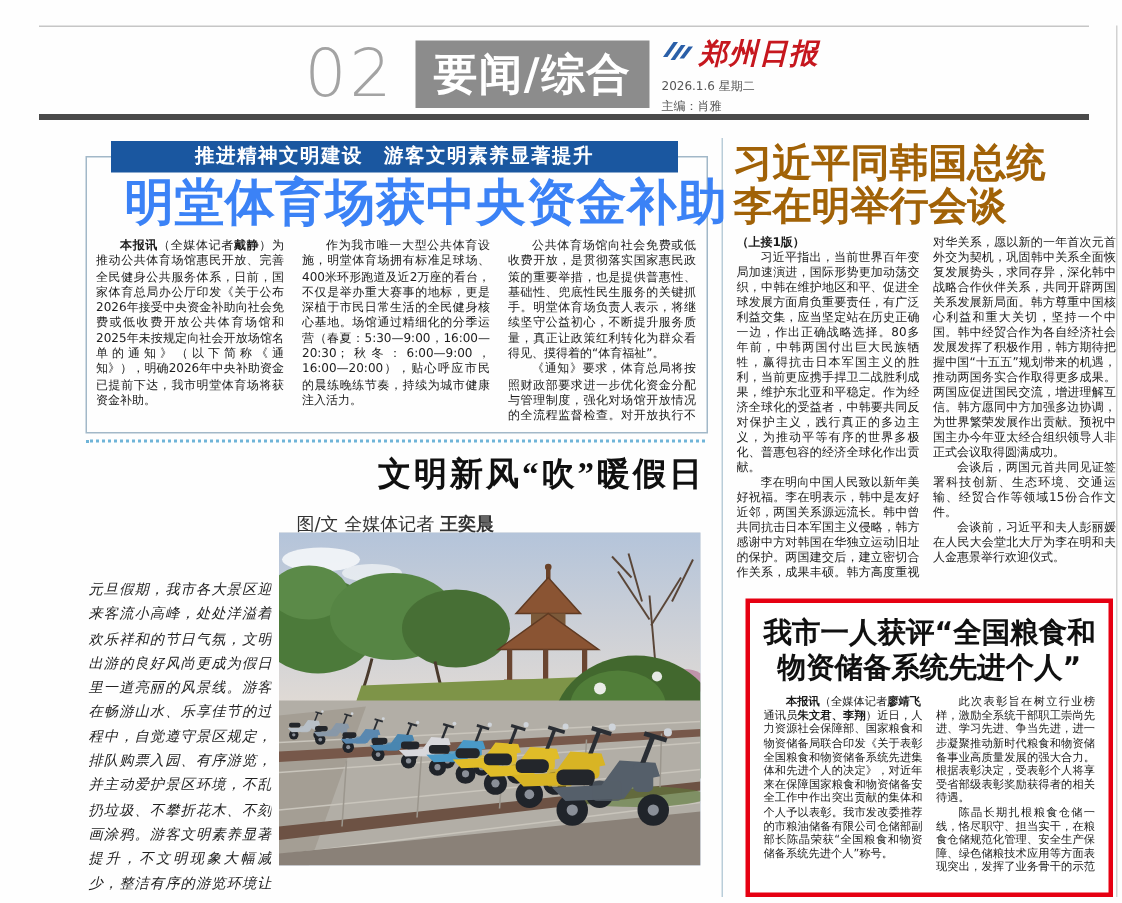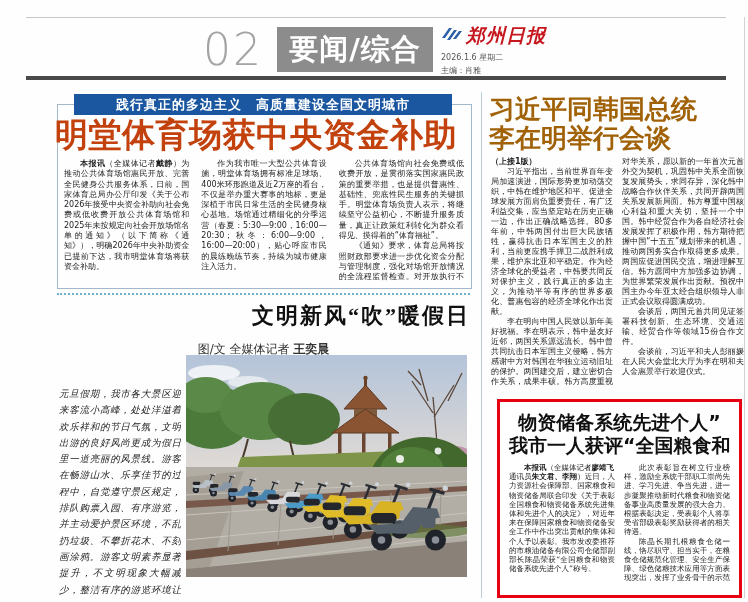--- a/index.html
+++ b/index.html
@@ -21,22 +21,22 @@
   .editor-line{font-size:8px;color:#555;margin-top:2px;}
   .header-rule{left:26px;top:76px;width:700px;height:4px;background:#4a4a4a;}
 
   
   .divider-v{left:481px;top:92px;width:1px;height:506px;background:#b9cdd9;}
 
   
   .main-frame{left:57px;top:104px;width:413px;height:183px;border:1px solid #a2b8c8;}
   .kicker{left:74px;top:94px;width:378px;height:21px;background:#1a57a0;color:#fff;
           font-size:13px;font-weight:bold;text-align:center;line-height:21px;letter-spacing:1px;}
-  .main-headline{left:55px;top:113px;width:413px;text-align:left;font-size:33px;font-weight:900;
-                 color:#c2410c;letter-spacing:0.5px;white-space:nowrap;}
+  .main-headline{left:72px;top:113px;width:413px;text-align:right;font-size:33px;font-weight:900;
+                 color:#3b82f6;letter-spacing:0.5px;white-space:nowrap;}
   .main-body{left:64px;top:159px;width:400px;height:125px;column-count:3;column-gap:12px;column-fill:auto;
              font-size:8px;line-height:10.3px;text-align:justify;overflow:hidden;color:#1b1b1b;}
   .main-body p,.right-body p,.box-body p{margin:0;text-indent:2em;}
   .lead{font-weight:bold;}
   .rep-name{font-weight:bold;}
 
   
   .dotted-sep{left:57px;top:293px;width:413px;height:0;border-top:2px dotted #6fb4d8;}
   .photo-title{left:57px;top:301px;width:413px;text-align:right;font-family:"Liberation Serif","DejaVu Serif",serif;
                font-weight:bold;font-size:22px;color:#101010;letter-spacing:2px;white-space:nowrap;}
@@ -86,21 +86,21 @@
       <span class="paper-name">郑州日报</span>
     </div>
     <div class="date-line">2026.1.6 星期二</div>
     <div class="editor-line">主编：肖雅</div>
   </div>
   <div class="abs header-rule"></div>
 
   <div class="abs divider-v"></div>
 
   <div class="abs main-frame"></div>
-  <div class="abs kicker">践行真正的多边主义　高质量建设全国文明城市</div>
+  <div class="abs kicker">推进精神文明建设　游客文明素养显著提升</div>
   <div class="abs main-headline">明堂体育场获中央资金补助</div>
   <div class="abs main-body">
     <p><span class="lead">本报讯</span><span>（全媒体记者</span><span class="rep-name">戴静</span><span>）</span><span>为推动公共体育场馆惠民开放、完善全民健身公共服务体系，日前，国家体育总局办公厅印发《关于公布2026年接受中央资金补助向社会免费或低收费开放公共体育场馆和2025年未按规定向社会开放场馆名单的通知》（以下简称《通知》），明确2026年中央补助资金已提前下达，我市明堂体育场将获资金补助。</span></p>
     <p>作为我市唯一大型公共体育设施，明堂体育场拥有标准足球场、400米环形跑道及近2万座的看台，不仅是举办重大赛事的地标，更是深植于市民日常生活的全民健身核心基地。场馆通过精细化的分季运营（春夏：5:30—9:00，16:00—20:30；秋冬：6:00—9:00，16:00—20:00），贴心呼应市民的晨练晚练节奏，持续为城市健康注入活力。</p>
     <p>公共体育场馆向社会免费或低收费开放，是贯彻落实国家惠民政策的重要举措，也是提供普惠性、基础性、兜底性民生服务的关键抓手。明堂体育场负责人表示，将继续坚守公益初心，不断提升服务质量，真正让政策红利转化为群众看得见、摸得着的“体育福祉”。</p>
     <p>《通知》要求，体育总局将按照财政部要求进一步优化资金分配与管理制度，强化对场馆开放情况的全流程监督检查。对开放执行不力的地区，将根据情节扣减下一年度补助资金，并深入核查不开放问题，确保中央资金用在实处、惠及民生。同时，《通知》还要求各地体育行政部门切实履行属地管理责任，完善辖区内场馆管理机制，加强补助资金申报与使用的审核监督，定期开展开放情况检查和政策宣传，并通过官方网站、微信公众号等平台公开信息，主动接受社会监督。</p>
   </div>
 
   <div class="abs dotted-sep"></div>
   <div class="abs photo-title">文明新风“吹”暖假日</div>
@@ -214,22 +214,22 @@
     <p class="continued">（上接1版）</p>
     <p>习近平指出，当前世界百年变局加速演进，国际形势更加动荡交织，中韩在维护地区和平、促进全球发展方面肩负重要责任，有广泛利益交集，应当坚定站在历史正确一边，作出正确战略选择。80多年前，中韩两国付出巨大民族牺牲，赢得抗击日本军国主义的胜利，当前更应携手捍卫二战胜利成果，维护东北亚和平稳定。作为经济全球化的受益者，中韩要共同反对保护主义，践行真正的多边主义，为推动平等有序的世界多极化、普惠包容的经济全球化作出贡献。</p>
     <p>李在明向中国人民致以新年美好祝福。李在明表示，韩中是友好近邻，两国关系源远流长。韩中曾共同抗击日本军国主义侵略，韩方感谢中方对韩国在华独立运动旧址的保护。两国建交后，建立密切合作关系，成果丰硕。韩方高度重视对华关系，愿以新的一年首次元首外交为契机，巩固韩中关系全面恢复发展势头，求同存异，深化韩中战略合作伙伴关系，共同开辟两国关系发展新局面。韩方尊重中国核心利益和重大关切，坚持一个中国。韩中经贸合作为各自经济社会发展发挥了积极作用，韩方期待把握中国“十五五”规划带来的机遇，推动两国务实合作取得更多成果。两国应促进国民交流，增进理解互信。韩方愿同中方加强多边协调，为世界繁荣发展作出贡献。预祝中国主办今年亚太经合组织领导人非正式会议取得圆满成功。</p>
     <p>会谈后，两国元首共同见证签署科技创新、生态环境、交通运输、经贸合作等领域15份合作文件。</p>
     <p>会谈前，习近平和夫人彭丽媛在人民大会堂北大厅为李在明和夫人金惠景举行欢迎仪式。</p>
 
   </div>
 
   <div class="abs red-box">
     <div class="box-headline">
+      <div>我市一人获评“全国粮食和</div>
       <div>物资储备系统先进个人”</div>
-      <div>我市一人获评“全国粮食和</div>
     </div>
     <div class="box-body">
       <p><span class="lead">本报讯</span><span>（全媒体记者</span><span class="rep-name">廖靖飞</span><span>　通讯员</span><span class="rep-name">朱文君、李翔</span><span>）</span><span>近日，人力资源社会保障部、国家粮食和物资储备局联合印发《关于表彰全国粮食和物资储备系统先进集体和先进个人的决定》，对近年来在保障国家粮食和物资储备安全工作中作出突出贡献的集体和个人予以表彰。我市发改委推荐的市粮油储备有限公司仓储部副部长陈晶荣获“全国粮食和物资储备系统先进个人”称号。</span></p>
       <p>此次表彰旨在树立行业榜样，激励全系统干部职工崇尚先进、学习先进、争当先进，进一步凝聚推动新时代粮食和物资储备事业高质量发展的强大合力。根据表彰决定，受表彰个人将享受省部级表彰奖励获得者的相关待遇。</p>
       <p>陈晶长期扎根粮食仓储一线，恪尽职守、担当实干，在粮食仓储规范化管理、安全生产保障、绿色储粮技术应用等方面表现突出，发挥了业务骨干的示范引领作用。此次荣获国家级先进个人称号，既是对其个人专业能力和奉献精神的高度肯定，也是对市发改委在粮食安全工作中所取得成效的认可。</p>
     </div>
   </div>
 
 </div>
 

